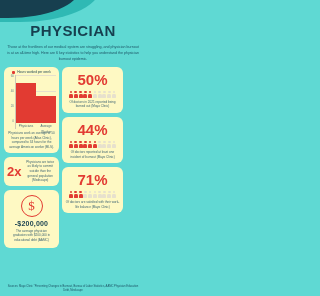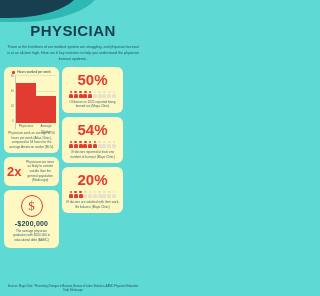--- a/index.html
+++ b/index.html
@@ -225,21 +225,21 @@
             </span>
             <span class="person off">
               <span class="head"></span>
               <span class="body"></span>
             </span>
           </div>
         <div class="pct-text">Of doctors in 2021 reported being burned out (Mayo Clinic)</div>
       </div>
 
       <div class="card pct-card">
-        <div class="pct-value">54%</div>
+        <div class="pct-value">44%</div>
         <div class="people">
             <span class="person on">
               <span class="head"></span>
               <span class="body"></span>
             </span>
             <span class="person on">
               <span class="head"></span>
               <span class="body"></span>
             </span>
             <span class="person on">
@@ -272,21 +272,21 @@
             </span>
             <span class="person off">
               <span class="head"></span>
               <span class="body"></span>
             </span>
           </div>
         <div class="pct-text">Of doctors reported at least one incident of burnout (Mayo Clinic)</div>
       </div>
 
       <div class="card pct-card">
-        <div class="pct-value">20%</div>
+        <div class="pct-value">71%</div>
         <div class="people">
             <span class="person on">
               <span class="head"></span>
               <span class="body"></span>
             </span>
             <span class="person on">
               <span class="head"></span>
               <span class="body"></span>
             </span>
             <span class="person on">

